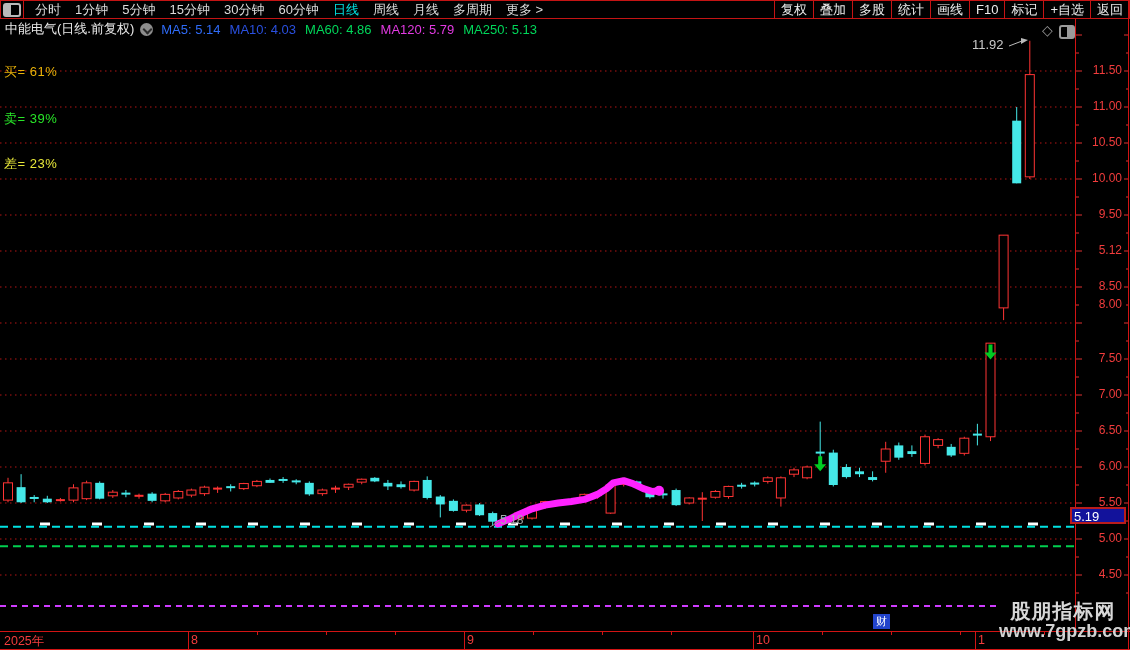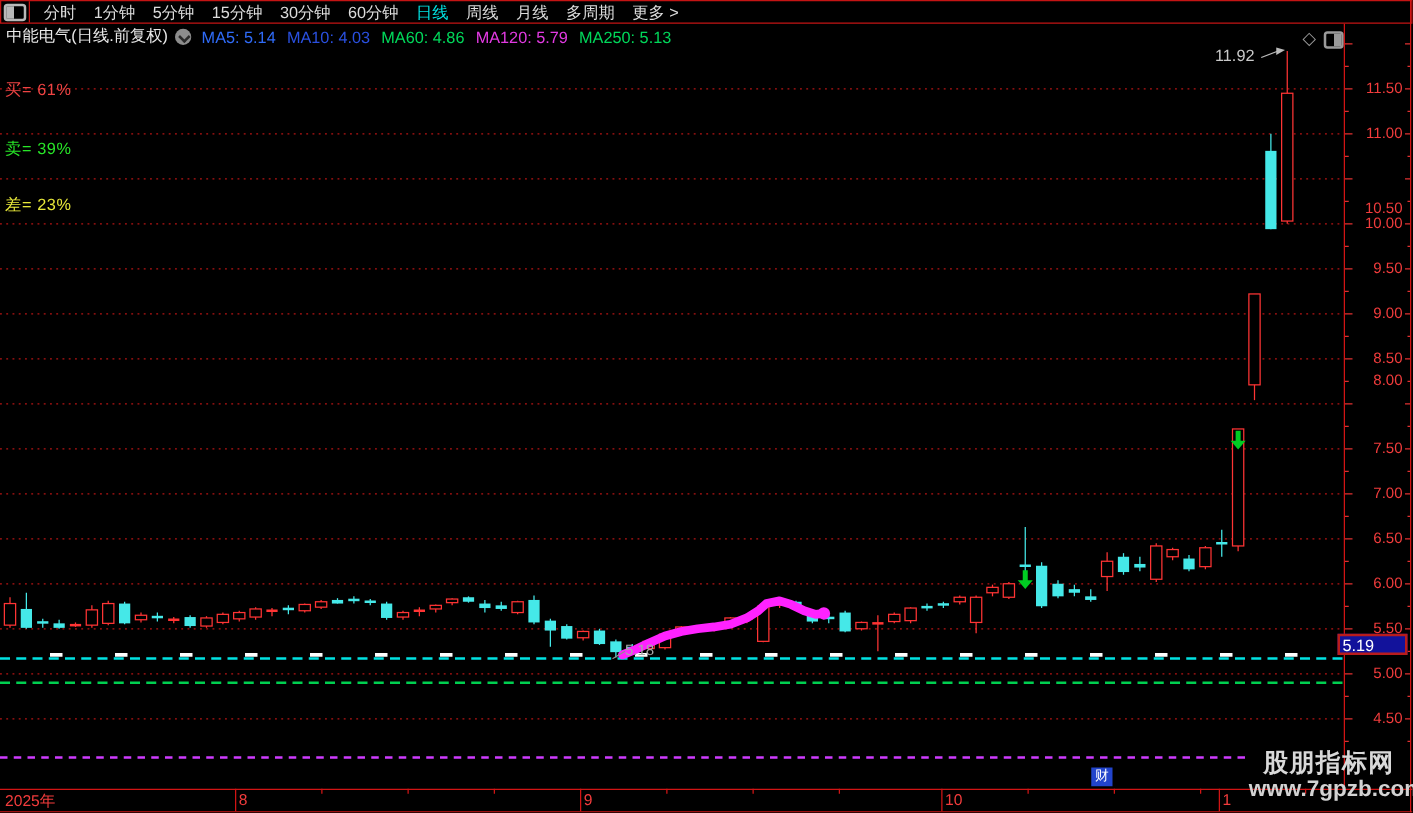--- a/index.html
+++ b/index.html
@@ -61,20 +61,31 @@
       <span class="period-tab">15分钟</span>
       <span class="period-tab">30分钟</span>
       <span class="period-tab">60分钟</span>
       <span class="period-tab active">日线</span>
       <span class="period-tab">周线</span>
       <span class="period-tab">月线</span>
       <span class="period-tab">多周期</span>
       <span class="period-tab">更多 &gt;</span>
     </div>
   <div id="tb-spacer"></div>
+  <div id="action-bar">
+      <span class="action-button">复权</span>
+      <span class="action-button">叠加</span>
+      <span class="action-button">多股</span>
+      <span class="action-button">统计</span>
+      <span class="action-button">画线</span>
+      <span class="action-button">F10</span>
+      <span class="action-button">标记</span>
+      <span class="action-button">+自选</span>
+      <span class="action-button">返回</span>
+    </div>
 </div>
 
 <div id="info-row">
   <span id="stock-title">中能电气(日线.前复权)</span>
   <span id="collapse-icon">
       <i></i>
     </span>
   <span id="ma-readouts" style="display:flex;">
       <span class="ma-readout" style="color: rgb(47, 107, 247);">MA5: 5.14</span>
       <span class="ma-readout" style="color: rgb(42, 80, 224);">MA10: 4.03</span>
@@ -350,35 +361,35 @@
     <line x1="822.5" y1="631" x2="822.5" y2="635" stroke="#d21414" stroke-width="1"></line>
     <line x1="891.5" y1="631" x2="891.5" y2="635" stroke="#d21414" stroke-width="1"></line>
     <line x1="960.5" y1="631" x2="960.5" y2="635" stroke="#d21414" stroke-width="1"></line>
     <line x1="1044.5" y1="631" x2="1044.5" y2="635" stroke="#d21414" stroke-width="1"></line>
     <line x1="1009" y1="46" x2="1022" y2="41" stroke="#bbbbbb" stroke-width="1"></line>
     <polygon points="1021,38 1028,40 1021,44" fill="#bbbbbb"></polygon>
     <line x1="490" y1="527" x2="500" y2="521" stroke="#909090" stroke-width="1"></line>
   </svg>
 
 <div id="left-indicators">
-    <div class="left-indicator-label" style="color: #ef4444; top: 63px;">买= 61%</div>
+    <div class="left-indicator-label" style="color: #eab308; top: 63px;">买= 61%</div>
     <div class="left-indicator-label" style="color: rgb(40, 230, 40); top: 110px;">卖= 39%</div>
     <div class="left-indicator-label" style="color: rgb(232, 232, 58); top: 155px;">差= 23%</div>
   </div>
 
 <div class="abs" id="high-label">11.92</div>
 <div class="abs" id="low-label">5.18</div>
 
 <div id="axis-labels">
     <div class="axis-label" style="top: 63px;">11.50</div>
     <div class="axis-label" style="top: 99px;">11.00</div>
-    <div class="axis-label" style="top: 135px; margin-top: 24px;">10.50</div>
+    <div class="axis-label" style="top: 135px;">10.50</div>
     <div class="axis-label" style="top: 171px;">10.00</div>
     <div class="axis-label" style="top: 207px;">9.50</div>
-    <div class="axis-label" style="top: 243px;">9.00</div>
+    <div class="axis-label" style="top: 243px;">5.12</div>
     <div class="axis-label" style="top: 279px;">8.50</div>
     <div class="axis-label" style="top: 297px;">8.00</div>
     <div class="axis-label" style="top: 351px;">7.50</div>
     <div class="axis-label" style="top: 387px;">7.00</div>
     <div class="axis-label" style="top: 423px;">6.50</div>
     <div class="axis-label" style="top: 459px;">6.00</div>
     <div class="axis-label" style="top: 495px;">5.50</div>
     <div class="axis-label" style="top: 531px;">5.00</div>
     <div class="axis-label" style="top: 567px;">4.50</div>
   </div>

